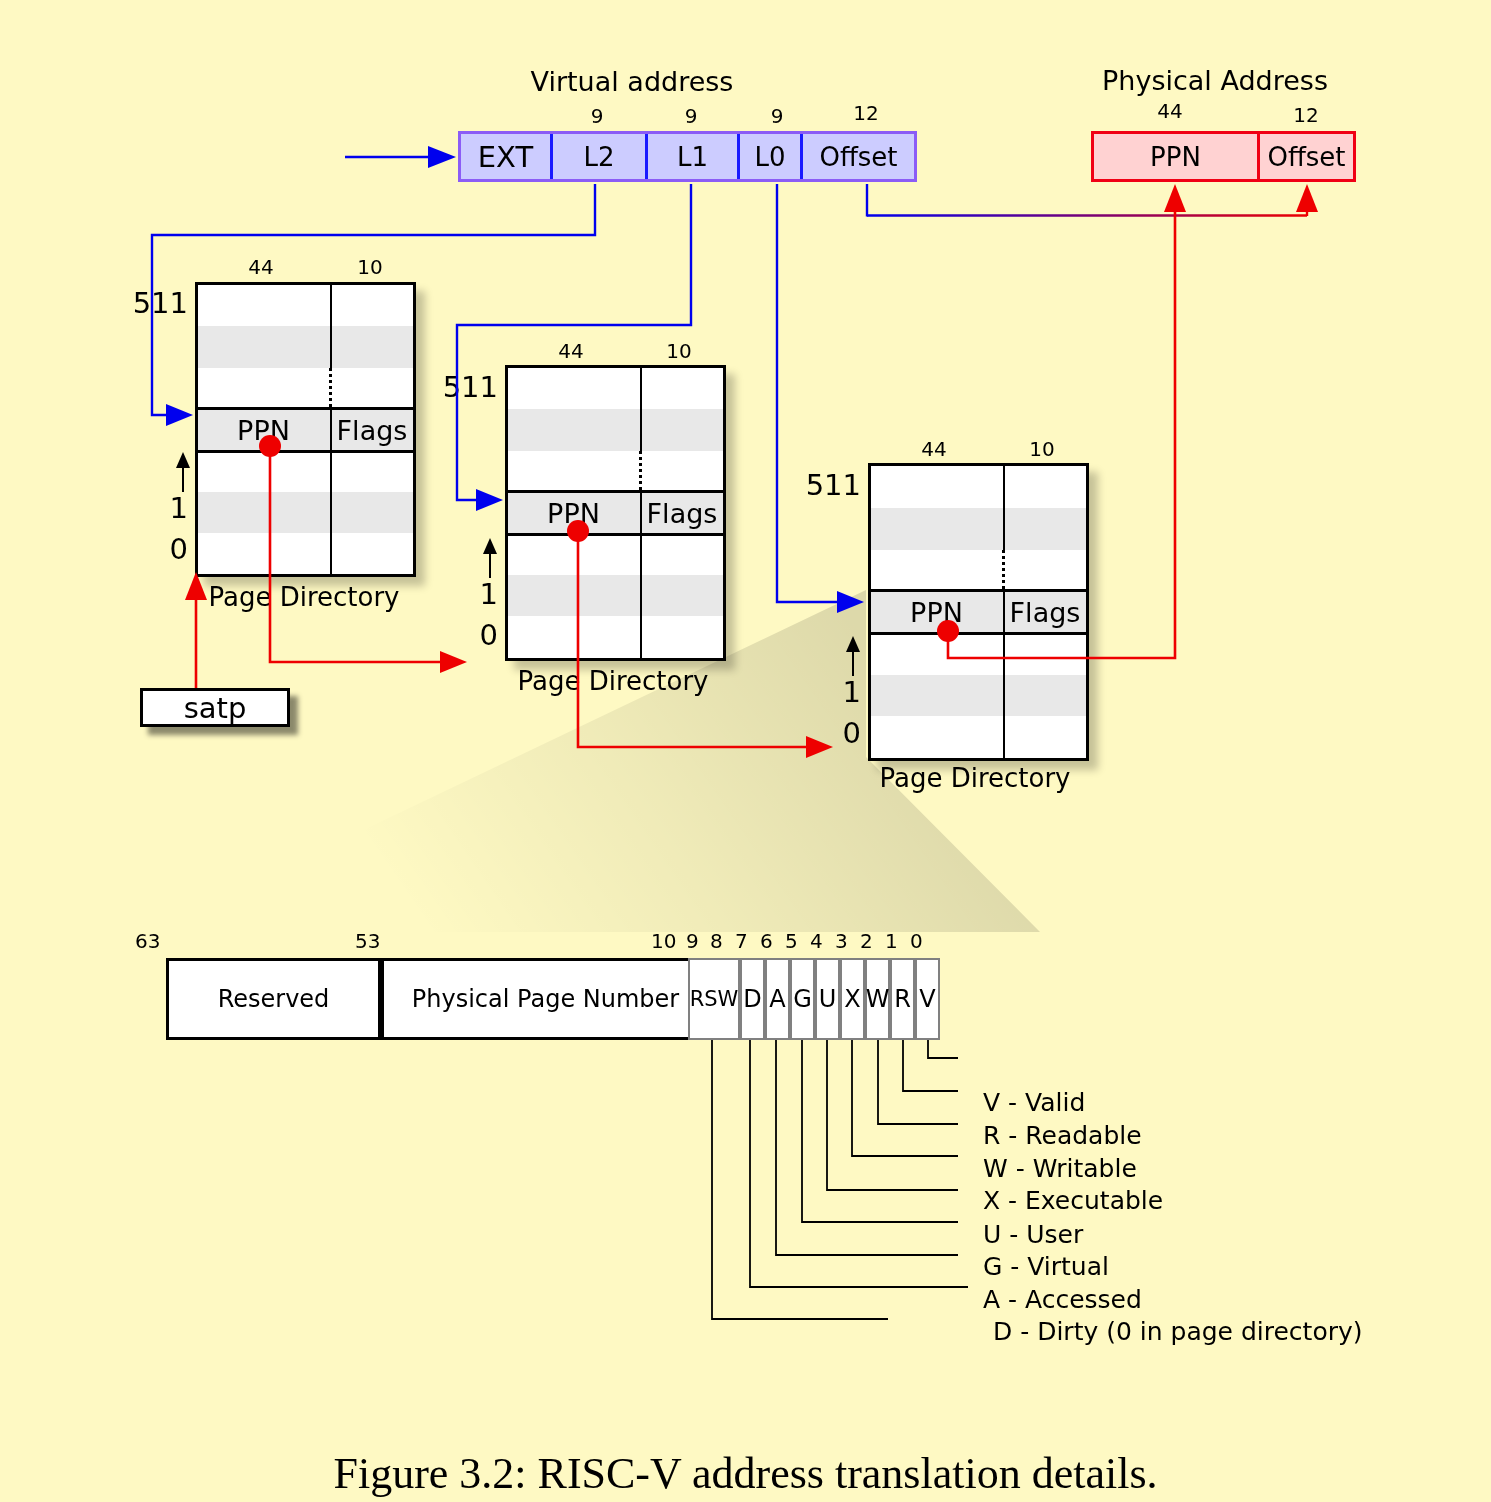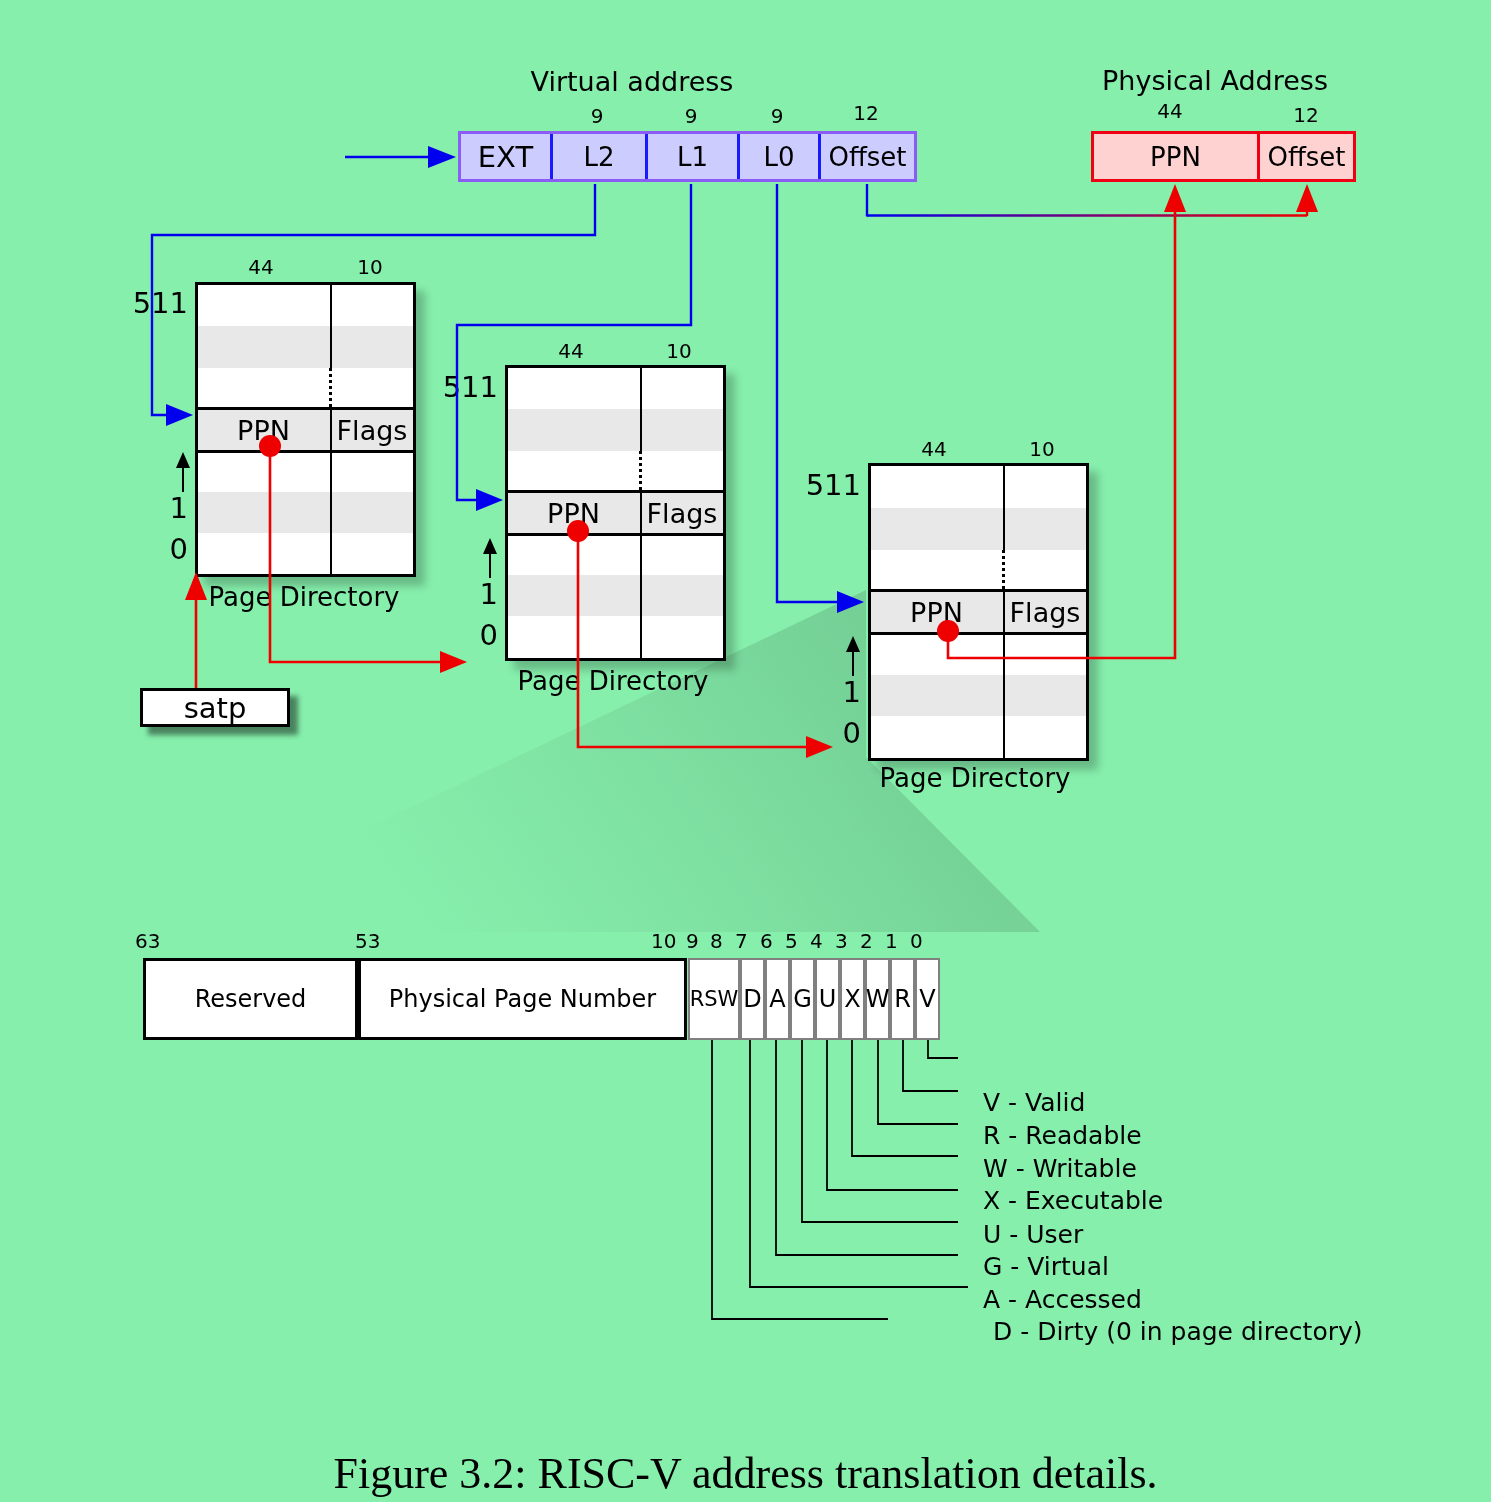--- a/index.html
+++ b/index.html
@@ -1,16 +1,16 @@
 <!DOCTYPE html>
 <html><head>
 <meta charset="utf-8">
 <style>
   html,body{margin:0;padding:0;background:#ffffff;}
-  #page{position:relative;width:1491px;height:1502px;background:#86efac;overflow:hidden;
+  #page{position:relative;width:1491px;height:1502px;background:#fef9c3;overflow:hidden;
         font-family:"DejaVu Sans",sans-serif;color:#000;}
   .abs{position:absolute;}
   svg.layer{position:absolute;left:0;top:0;width:1491px;height:1502px;pointer-events:none;}
 
   
   .va-box{display:flex;border:3px solid #8b5cf6;background:#ccccff;box-sizing:border-box;}
   .va-field{border-right:3px solid #1a1aff;display:flex;align-items:center;justify-content:center;
             font-size:26px;box-sizing:border-box;}
   .va-field:last-child{border-right:none;}
   .pa-box{display:flex;border:3px solid #f00014;background:#ffd2d2;box-sizing:border-box;}
@@ -33,21 +33,21 @@
   .idx{font-size:29px;text-align:right;width:70px;}
   .colbits{font-size:20px;width:60px;margin-left:-30px;text-align:center;}
   .pd-caption{font-size:26px;width:300px;margin-left:-150px;text-align:center;}
 
   
   .satp-box{border:3px solid #000;background:#fff;display:flex;align-items:center;justify-content:center;
             font-size:29px;box-shadow:8px 8px 5px rgba(0,0,0,0.45);box-sizing:border-box;}
 
   
   .pte-big{position:absolute;top:0;height:82px;border:3px solid #000;background:#fff;box-sizing:border-box;
-           display:flex;align-items:center;justify-content:center;font-size:24px;}
+           display:flex;align-items:center;justify-content:center;font-size:24px;margin-left:23px;}
   .pte-small{position:absolute;top:0;height:82px;border:2px solid #808080;background:#fff;box-sizing:border-box;
              display:flex;align-items:center;justify-content:center;font-size:24px;}
   .pte-bit{font-size:20px;width:34px;margin-left:-17px;text-align:left;}
 
   
   .legend-item{font-size:25px;white-space:nowrap;margin-top:44px;}
 
   
   .fig-caption{width:1491px;text-align:center;font-family:"Liberation Serif","DejaVu Serif",serif;
                font-size:44px;}
@@ -71,21 +71,21 @@
   <div class="abs title" style="left:632px;top:66px;z-index:2">Virtual address</div>
   <div class="abs bitlabel" style="left:597px;top:104px;z-index:2">9</div>
   <div class="abs bitlabel" style="left:691px;top:104px;z-index:2">9</div>
   <div class="abs bitlabel" style="left:777px;top:104px;z-index:2">9</div>
   <div class="abs bitlabel" style="left:866px;top:101px;z-index:2">12</div>
 
   <div class="abs va-box" style="left:458px;top:131px;width:459px;height:51px;z-index:2">
     <div class="va-field" style="width:92px;font-size:29px">EXT</div>
     <div class="va-field" style="width:95px">L2</div>
     <div class="va-field" style="width:92px">L1</div>
-    <div class="va-field" style="width:81px">L0</div>
+    <div class="va-field" style="width:63px">L0</div>
     <div class="va-field" style="flex:1">Offset</div>
   </div>
 
   <div class="abs title" style="left:1215px;top:65px;z-index:2">Physical Address</div>
   <div class="abs bitlabel" style="left:1170px;top:99px;z-index:2">44</div>
   <div class="abs bitlabel" style="left:1306px;top:103px;z-index:2">12</div>
 
   <div class="abs pa-box" style="left:1091px;top:131px;width:265px;height:51px;z-index:2">
     <div class="pa-field" style="width:166px">PPN</div>
     <div class="pa-field" style="flex:1">Offset</div>

